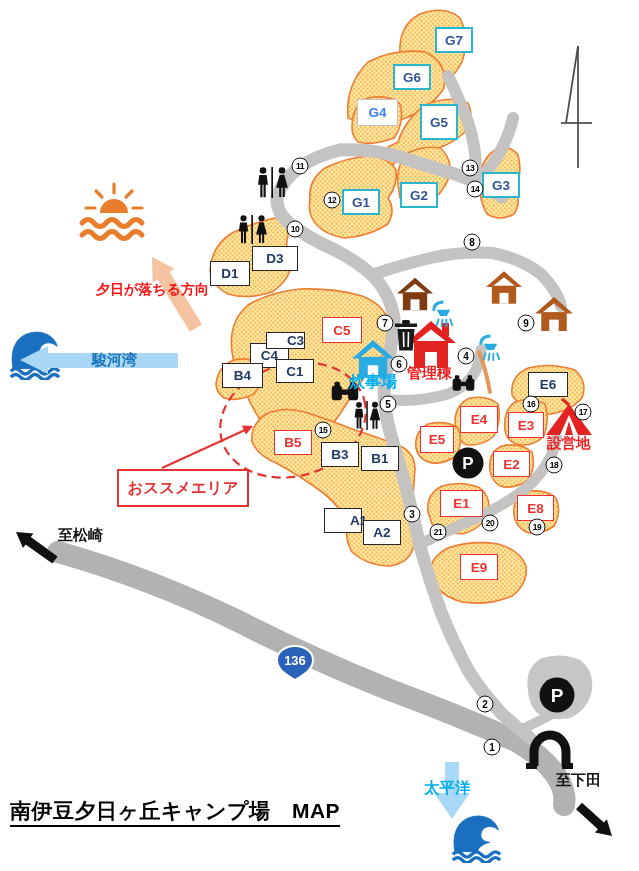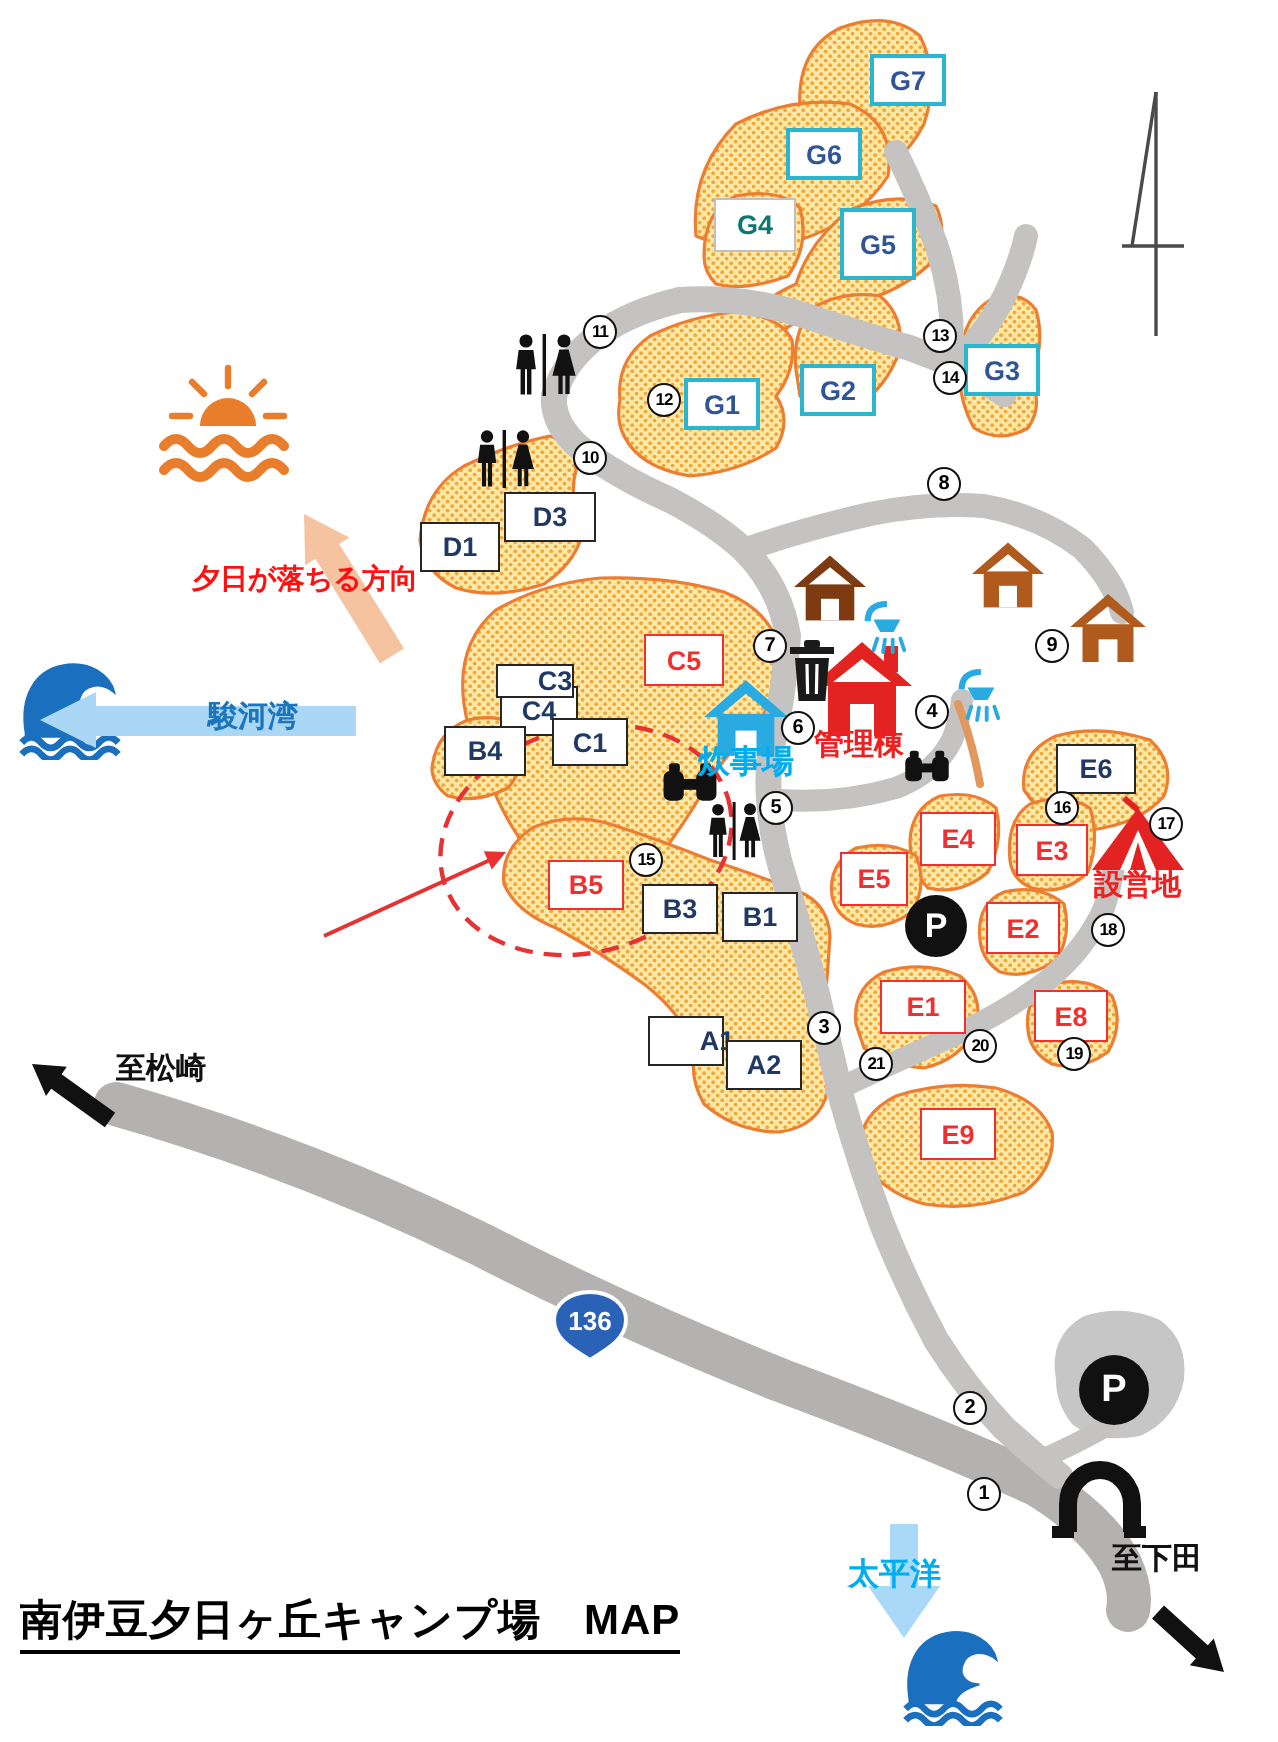--- a/index.html
+++ b/index.html
@@ -7,28 +7,28 @@
        font-family:"Liberation Sans",sans-serif;}
   #baseSvg{position:absolute;left:0;top:0;}
   .terrain{fill:url(#dotpat);stroke:#ED7D31;stroke-width:1.6;stroke-linejoin:round;}
   .road{fill:none;stroke:#C4C3C2;stroke-linecap:round;stroke-linejoin:round;}
   .hwy{fill:none;stroke:#B4B2B1;stroke-linecap:round;}
   .site-box{position:absolute;background:#fff;display:flex;align-items:center;justify-content:center;
             font-weight:bold;font-size:13.5px;box-sizing:border-box;}
   .st-black{border:1.8px solid #262626;color:#1F3864;}
   .st-red{border:1.8px solid #F03030;color:#F03030;}
   .st-cyan{border:2px solid #2BB6CF;color:#2F5597;}
-  .st-gray{border:1.6px solid #C0C0C0;color:#0f766e;}
+  .st-gray{border:1.6px solid #C0C0C0;color:#3b82f6;}
   .marker{position:absolute;width:15px;height:15px;border:1.5px solid #111;border-radius:50%;
           background:#fff;color:#000;font-weight:bold;font-size:10px;display:flex;align-items:center;
           justify-content:center;transform:translate(-50%,-50%);line-height:1;}
   .marker.two{font-size:8.5px;letter-spacing:-0.5px;}
   .lbl{position:absolute;white-space:nowrap;font-weight:bold;line-height:1.15;}
   .lbl-sunset{left:96px;top:281px;color:#FF1010;font-size:14px;}
-  .lbl-suruga{left:104px;top:351px;color:#1C75BC;font-size:15px;font-family:Liberation Serif, serif;}
+  .lbl-suruga{left:92px;top:351px;color:#1C75BC;font-size:15px;}
   .lbl-cook{left:349px;top:373px;color:#00AEEF;font-size:16px;}
   .lbl-admin{left:407px;top:364px;color:#EE2020;font-size:15px;}
   .lbl-tent{left:547px;top:435px;color:#EE2020;font-size:14.5px;}
   .lbl-matsuzaki{left:58px;top:526px;color:#111;font-size:15px;}
   .lbl-shimoda{left:556px;top:771px;color:#111;font-size:15px;}
   .lbl-pacific{left:424px;top:779px;color:#00AEEF;font-size:15.5px;}
   .lbl-title{left:10px;top:799px;color:#000;font-size:21px;border-bottom:2.5px solid #000;
              padding-bottom:2px;letter-spacing:0.5px;}
   .rec-box{position:absolute;left:117px;top:469px;width:128px;height:34px;border:2px solid #E63232;
            background:#fff;color:#E63232;font-weight:bold;font-size:15.5px;display:flex;
@@ -230,21 +230,21 @@
       <div class="site-box st-cyan" style="left: 435px; top: 27px; width: 38px; height: 26px;">G7</div>
       <div class="site-box st-cyan" style="left: 393px; top: 64px; width: 38px; height: 26px;">G6</div>
       <div class="site-box st-cyan" style="left: 420px; top: 104px; width: 38px; height: 36px;">G5</div>
       <div class="site-box st-gray" style="left: 357px; top: 99px; width: 41px; height: 27px;">G4</div>
       <div class="site-box st-cyan" style="left: 482px; top: 172px; width: 38px; height: 26px;">G3</div>
       <div class="site-box st-cyan" style="left: 342px; top: 189px; width: 38px; height: 26px;">G1</div>
       <div class="site-box st-cyan" style="left: 400px; top: 182px; width: 38px; height: 26px;">G2</div>
       <div class="site-box st-black" style="left: 210px; top: 261px; width: 40px; height: 25px;">D1</div>
       <div class="site-box st-black" style="left: 252px; top: 246px; width: 46px; height: 25px;">D3</div>
       <div class="site-box st-black" style="left: 250px; top: 307px; width: 39px; height: 25px; margin-top: 36px;">C4</div>
-      <div class="site-box st-black" style="left: 248px; top: 332px; width: 39px; height: 17px; padding-left: 20px;">C3</div>
+      <div class="site-box st-black" style="left: 266px; top: 332px; width: 39px; height: 17px; padding-left: 20px;">C3</div>
       <div class="site-box st-black" style="left: 276px; top: 359px; width: 38px; height: 24px;">C1</div>
       <div class="site-box st-red" style="left: 322px; top: 317px; width: 40px; height: 26px;">C5</div>
       <div class="site-box st-black" style="left: 222px; top: 363px; width: 41px; height: 25px;">B4</div>
       <div class="site-box st-red" style="left: 274px; top: 430px; width: 38px; height: 25px;">B5</div>
       <div class="site-box st-black" style="left: 321px; top: 442px; width: 38px; height: 25px;">B3</div>
       <div class="site-box st-black" style="left: 361px; top: 446px; width: 38px; height: 25px;">B1</div>
       <div class="site-box st-black" style="left: 324px; top: 508px; width: 38px; height: 25px; padding-left: 31px;">A1</div>
       <div class="site-box st-black" style="left: 363px; top: 520px; width: 38px; height: 25px;">A2</div>
       <div class="site-box st-black" style="left: 528px; top: 372px; width: 40px; height: 25px;">E6</div>
       <div class="site-box st-red" style="left: 460px; top: 406px; width: 38px; height: 27px;">E4</div>
@@ -277,18 +277,21 @@
       <div class="marker two" style="left: 537px; top: 527px;">19</div>
       <div class="marker two" style="left: 490px; top: 523px;">20</div>
       <div class="marker two" style="left: 438px; top: 532px;">21</div>
     </div>
 
 <div class="lbl lbl-sunset">夕日が落ちる方向</div>
 <div class="lbl lbl-suruga">駿河湾</div>
 <div class="lbl lbl-cook">炊事場</div>
 <div class="lbl lbl-admin">管理棟</div>
 <div class="lbl lbl-tent">設営地</div>
+<div class="rec-box">
+  <span>おススメエリア</span>
+</div>
 <div class="lbl lbl-matsuzaki">至松崎</div>
 <div class="lbl lbl-shimoda">至下田</div>
 <div class="lbl lbl-pacific">太平洋</div>
 <div class="lbl lbl-title">南伊豆夕日ヶ丘キャンプ場　MAP</div>
 
 </div>
 
 </body></html>

